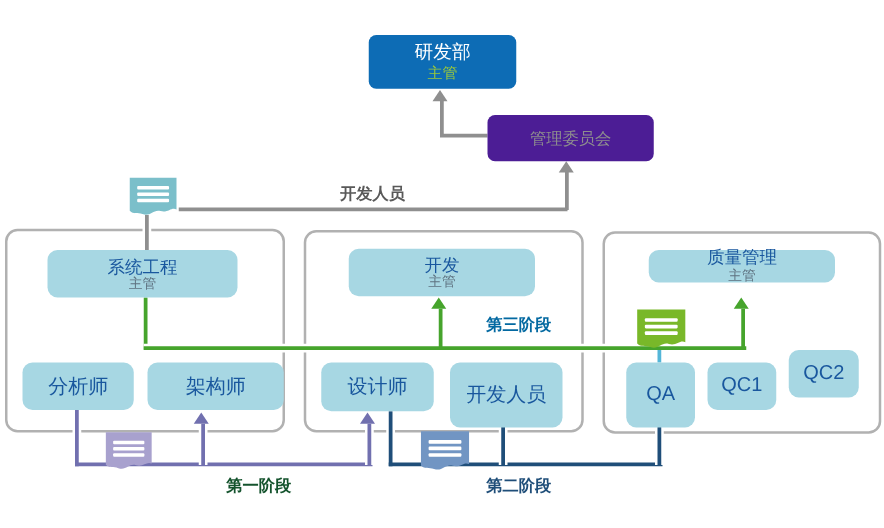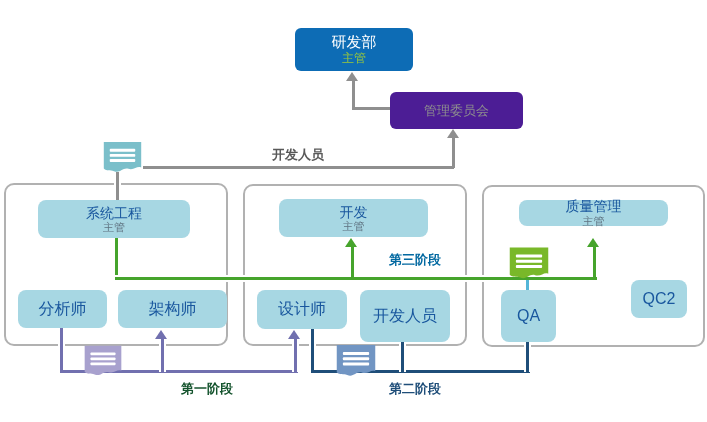--- a/index.html
+++ b/index.html
@@ -167,17 +167,20 @@
     <span>开发人员</span>
   </div>
 
   <div class="dept" style="left:519px;top:200px;width:149px;height:26px;font-family:Liberation Serif, serif;">
     <div class="t">质量管理</div>
     <div class="s">主管</div>
   </div>
   <div class="member" style="left:501px;top:290px;width:55px;height:52px;">
     <span>QA</span>
   </div>
+  <div class="member" style="left:566px;top:290px;width:55px;height:38px;">
+    <span>QC1</span>
+  </div>
   <div class="member" style="left:631px;top:280px;width:56px;height:38px;">
     <span>QC2</span>
   </div>
 
 </div>
 
 </body></html>

